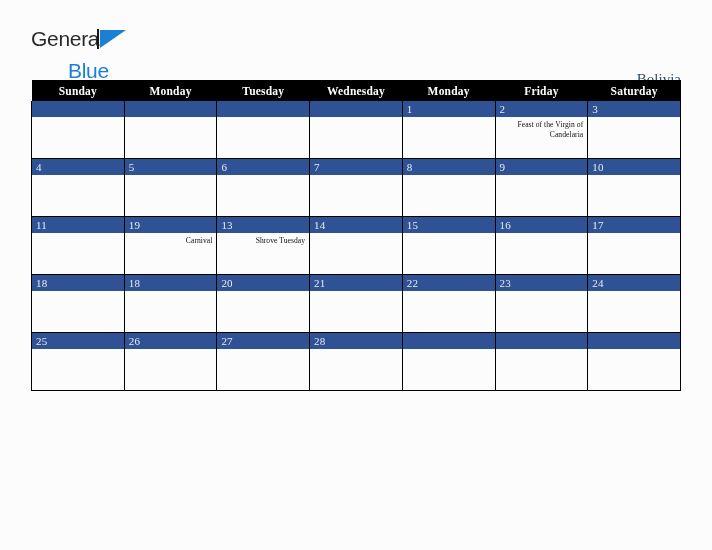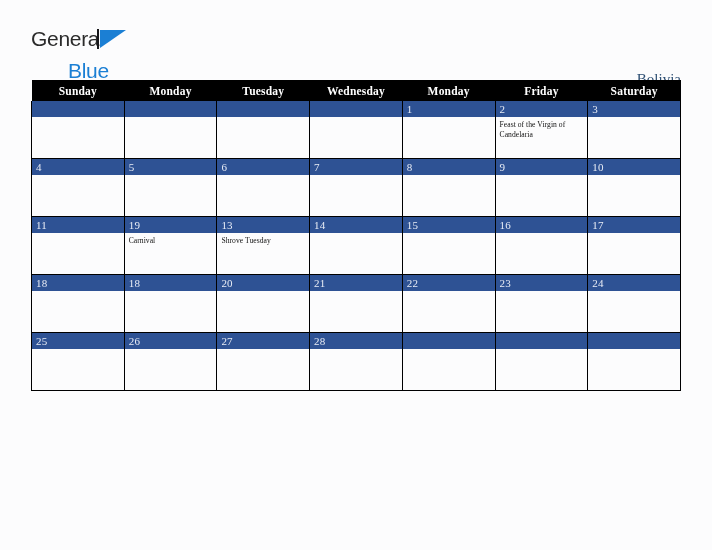--- a/index.html
+++ b/index.html
@@ -148,20 +148,21 @@
     color: transparent;
   }
   .events {
     padding: 3px 4px 0 4px;
   }
   .event {
     font-size: 7.6px;
     line-height: 9.6px;
     color: #111111;
     letter-spacing: 0.05px;
+    text-align: right;
   }
 </style>
 </head>
 <body>
 
 <div class="page">
 
   <div class="top-bar">
 
     <div class="logo">

